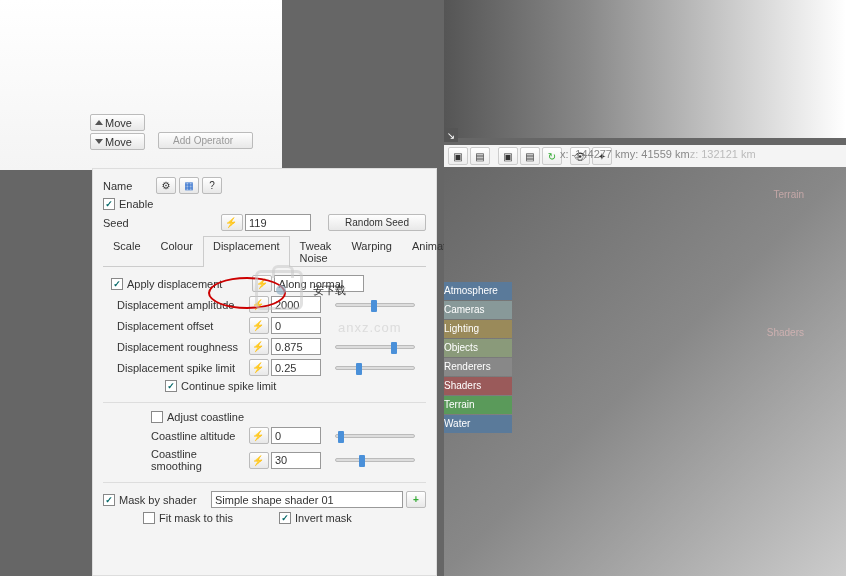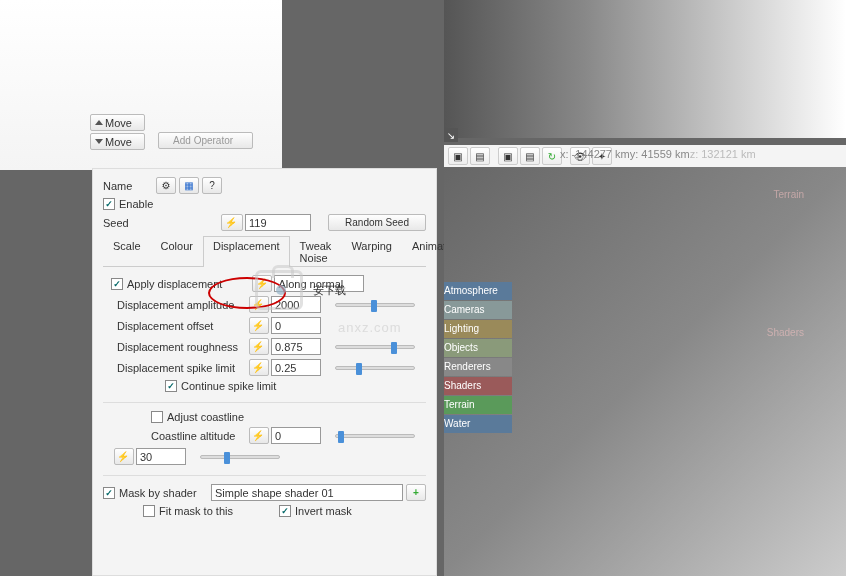--- a/index.html
+++ b/index.html
@@ -132,20 +132,21 @@
       </div>
     <div class="frow">
         <span class="flbl" style="padding-left:40px">Coastline altitude</span>
         <span class="iconbtn">⚡</span>
         <input class="txt" style="width: 50px; margin-left: 2px;" value="0">
         <div class="sld">
           <div class="thumb" style="left:2%"></div>
         </div>
       </div>
     <div class="frow">
+        <span class="flbl" style="padding-left:40px">Coastline smoothing</span>
         <span class="iconbtn">⚡</span>
         <input class="txt" style="width: 50px; margin-left: 2px;" value="30">
         <div class="sld">
           <div class="thumb" style="left:30%"></div>
         </div>
       </div>
   </div>
 
   <div style="padding-top:8px">
     <div class="frow">

